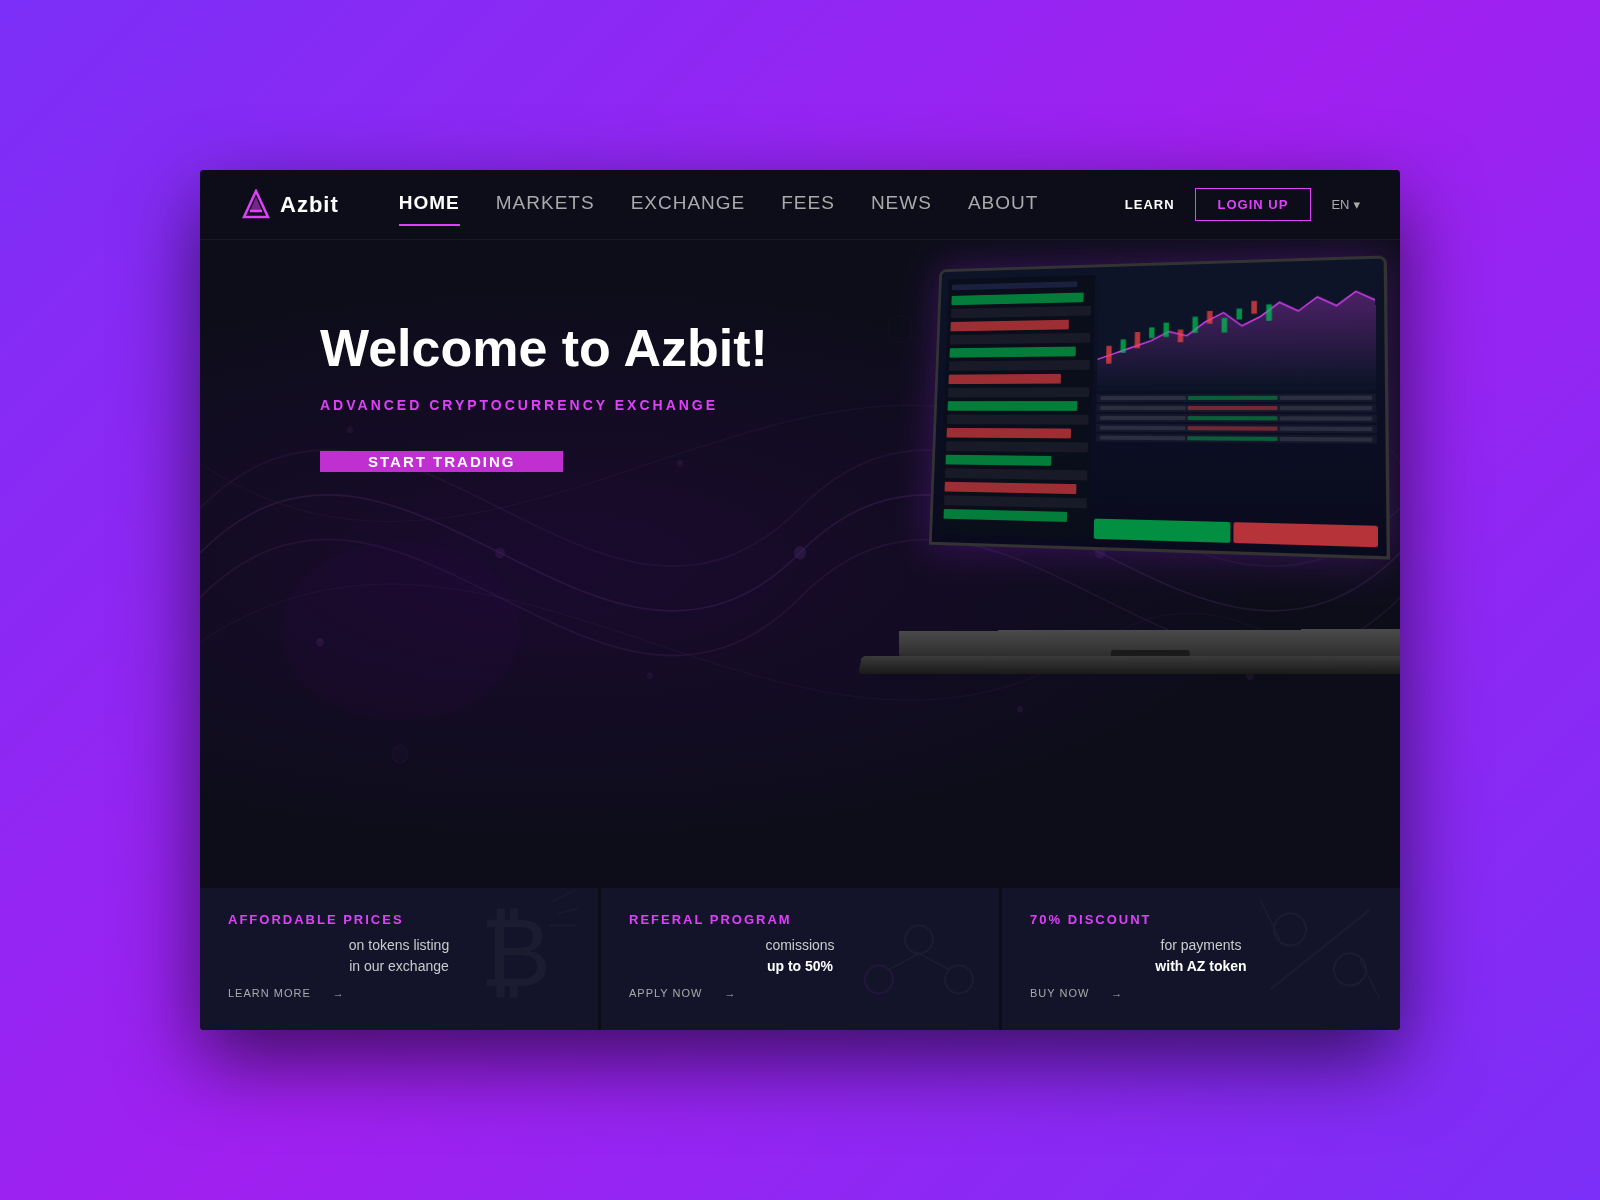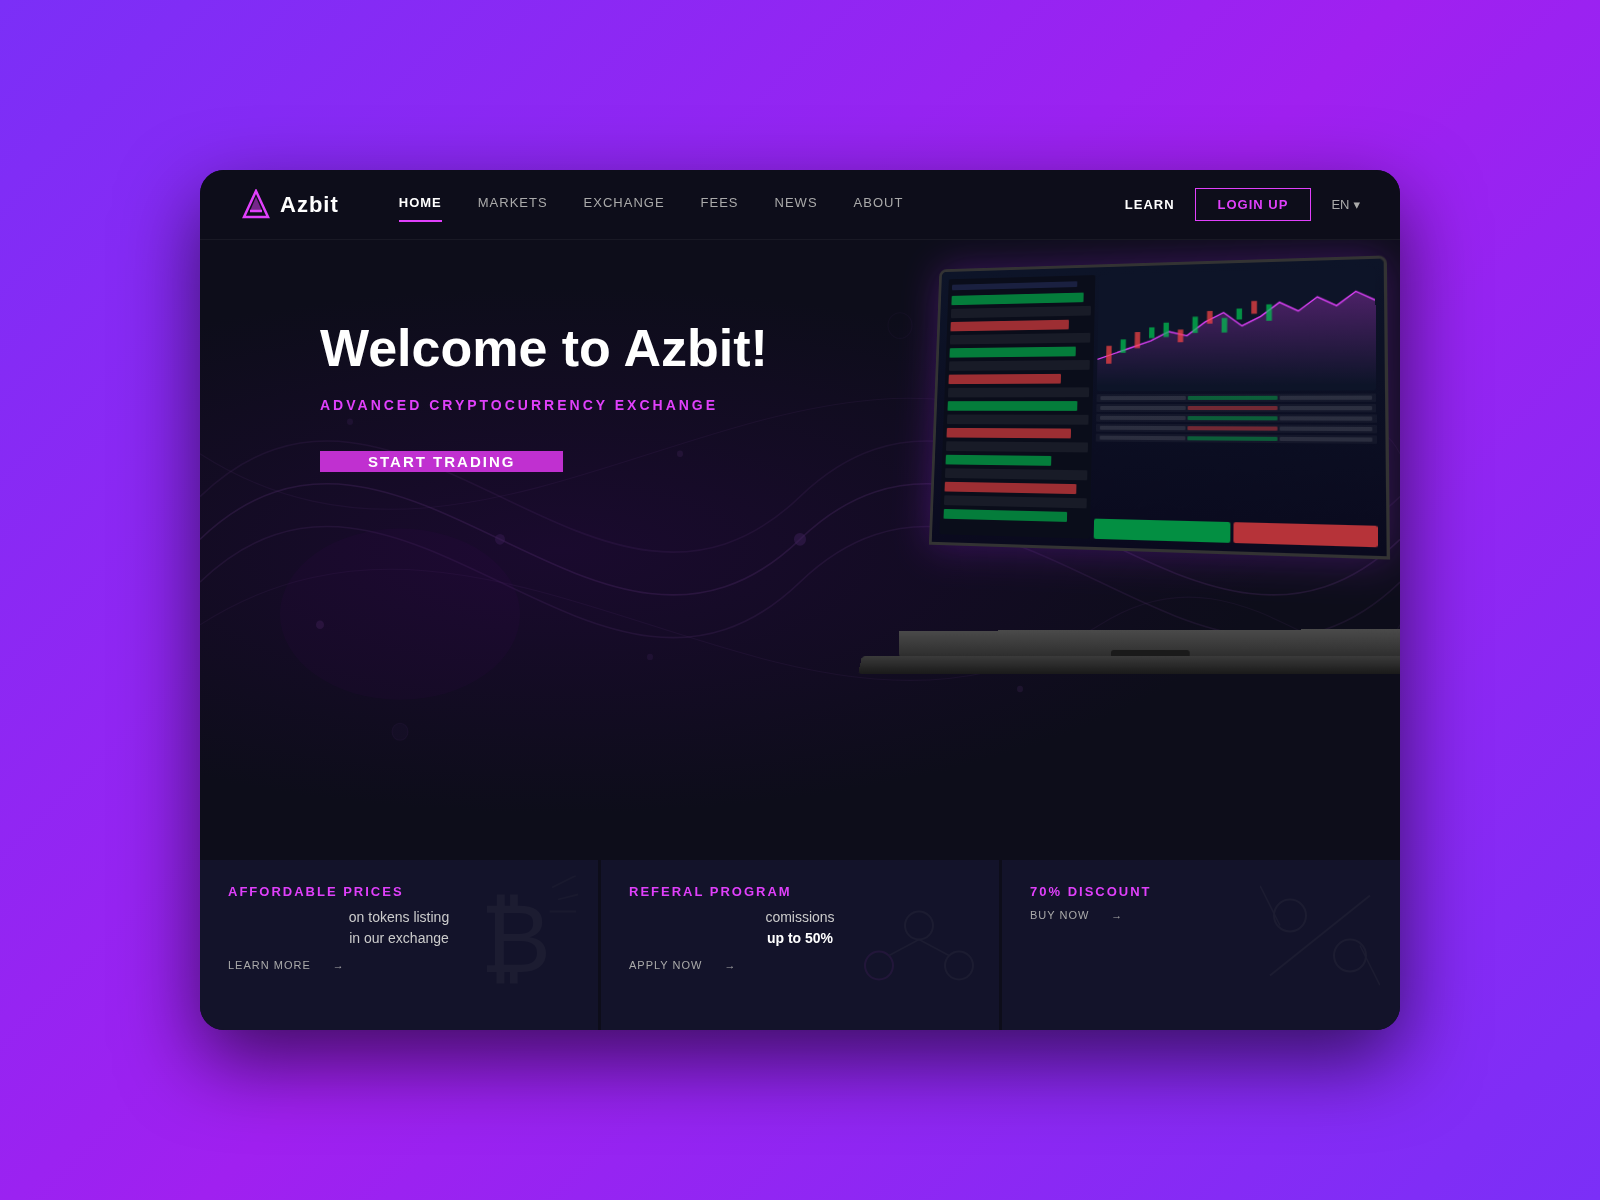--- a/index.html
+++ b/index.html
@@ -8,21 +8,21 @@
       display: flex;
       justify-content: center;
       align-items: center;
       min-height: 100vh;
       font-family: 'Segoe UI', Arial, sans-serif;
     }
     .browser-window {
       width: 1200px;
       height: 860px;
       background: #0d0d1a;
-      border-radius: 24px;
+      border-radius: 4px;
       overflow: hidden;
       box-shadow: 0 30px 80px rgba(0,0,0,0.6);
       display: flex;
       flex-direction: column;
     }
     
     .navbar {
       background: #0d0d1a;
       height: 70px;
       display: flex;
@@ -49,21 +49,21 @@
       font-weight: 700;
       letter-spacing: 1px;
     }
     .nav-links {
       display: flex;
       gap: 36px;
       flex: 1;
     }
     .nav-link {
       color: #aaa;
-      font-size: 13px;
+      font-size: 19px;
       font-weight: 500;
       letter-spacing: 1px;
       text-transform: uppercase;
       cursor: pointer;
       padding-bottom: 4px;
       position: relative;
     }
     .nav-link.active {
       color: #fff;
       font-weight: 700;
@@ -285,21 +285,21 @@
       height: 8px;
       background: #1a1a1a;
       border-radius: 3px;
     }
     
     .cards-section {
       display: grid;
       grid-template-columns: repeat(3, 1fr);
       gap: 3px;
       flex-shrink: 0;
-      height: 170px;
+      height: 142px;
     }
     .card {
       background: #13132a;
       padding: 24px 28px;
       position: relative;
       overflow: hidden;
       display: flex;
       flex-direction: column;
       justify-content: space-between;
     }
@@ -556,20 +556,24 @@
           <circle cx="100" cy="80" r="14" fill="none" stroke="#888" stroke-width="2"></circle>
           <line x1="60" y1="54" x2="30" y2="70" stroke="#888" stroke-width="1.5"></line>
           <line x1="60" y1="54" x2="90" y2="70" stroke="#888" stroke-width="1.5"></line>
         </svg>
       </div>
     </div>
 
     <div class="card">
       <div>
         <div class="card-title">70% DISCOUNT</div>
+        <div class="card-body">
+          <span>for payments</span><br>
+          <strong>with AZ token</strong>
+        </div>
         <div class="card-link">
           <span>BUY NOW</span>
           <span>→</span>
         </div>
       </div>
       <div class="card-icon">
         <svg width="120" height="100" viewBox="0 0 120 100" opacity="0.3">
           <circle cx="30" cy="30" r="16" fill="none" stroke="#888" stroke-width="2"></circle>
           <circle cx="90" cy="70" r="16" fill="none" stroke="#888" stroke-width="2"></circle>
           <line x1="10" y1="90" x2="110" y2="10" stroke="#888" stroke-width="2"></line>

